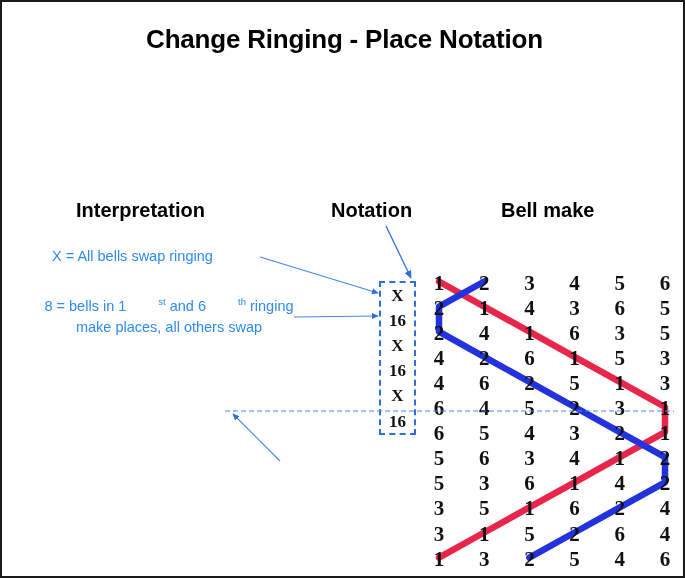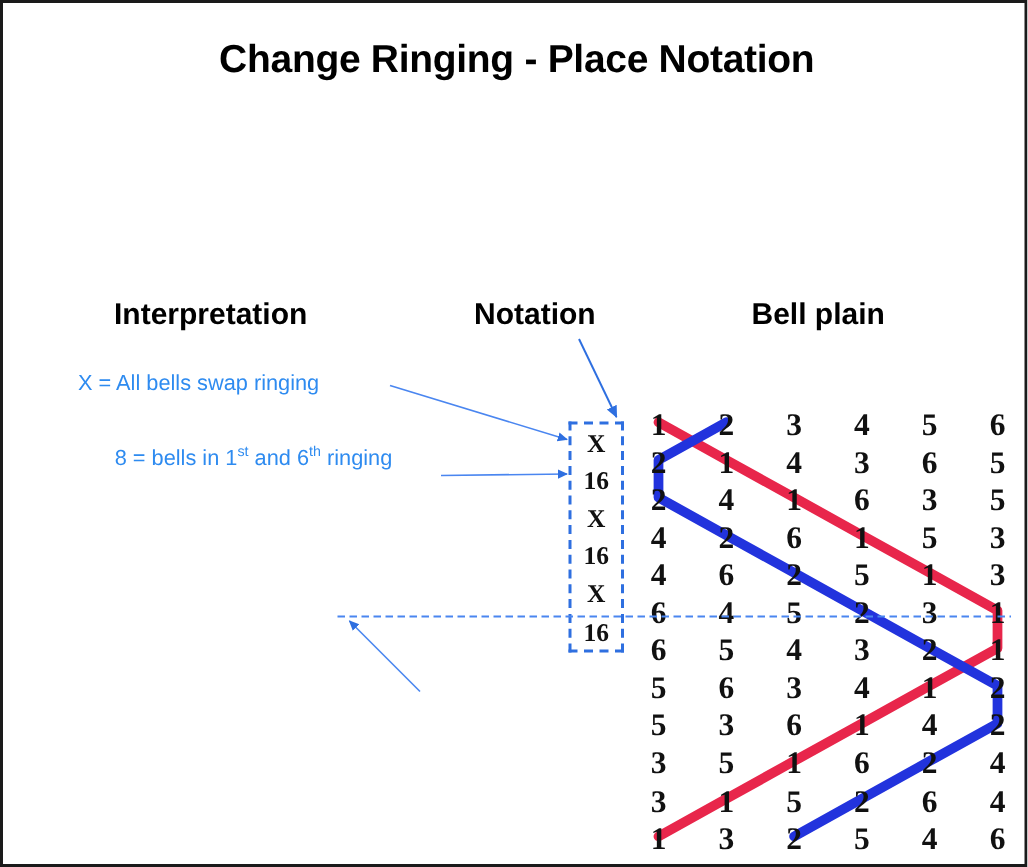--- a/index.html
+++ b/index.html
@@ -39,33 +39,33 @@
     line-height: 25px;
     color: #111111;
   }
   .col-head {
     position: absolute;
     font-size: 20px;
     font-weight: bold;
     color: #000000;
   }
   #head-interpretation { left: 74px;  top: 197px; }
-  #head-notation       { left: 314px; top: 197px; }
+  #head-notation       { left: 329px; top: 197px; }
   #head-bellrows       { left: 499px; top: 197px; }
 
   .blue-text {
     position: absolute;
     color: #2e8bf0;
     font-size: 14.5px;
     line-height: 21px;
   }
   #ann-x  { left: 50px;  top: 244px; width: 300px; }
   #ann-16 { left: 22px;  top: 294px; width: 290px; text-align: center; }
   #ann-mirror { left: 96px; top: 444px; width: 190px; line-height: 23px; }
-  .blue-text sup { font-size: 9.5px; vertical-align: super; line-height: 0; }
+  .blue-text sup { font-size: 9.5px; vertical-align: super; line-height: 0; margin-left: 32px; }
 
   
   #notation-box {
     position: absolute;
     left: 377px;
     top: 279px;
     width: 37px;
     height: 154px;
     border: 2px dashed #2e6fe0;
     box-sizing: border-box;
@@ -105,26 +105,27 @@
 </head>
 <body>
 
 <div id="slide">
 
   <div id="title">Change Ringing  - Place Notation</div>
 
 
   <div class="col-head" id="head-interpretation">Interpretation</div>
   <div class="col-head" id="head-notation">Notation</div>
-  <div class="col-head" id="head-bellrows">Bell plain</div>
+  <div class="col-head" id="head-bellrows">Bell make</div>
 
   <div class="blue-text" id="ann-x">X = All bells swap ringing</div>
 
   <div class="blue-text" id="ann-16">
     <span><span>8 = bells in 1</span><sup>st</sup><span> and 6</span><sup>th</sup><span> ringing</span></span><br>
+    <span>make places, all others swap</span>
   </div>
 
 
   <div id="notation-box"></div>
   <div id="notation-items">
       <div class="notation-item" style="left: 377px; top: 284px;">X</div>
       <div class="notation-item" style="left: 377px; top: 309.1px;">16</div>
       <div class="notation-item" style="left: 377px; top: 334.2px;">X</div>
       <div class="notation-item" style="left: 377px; top: 359.3px;">16</div>
       <div class="notation-item" style="left: 377px; top: 384.4px;">X</div>

